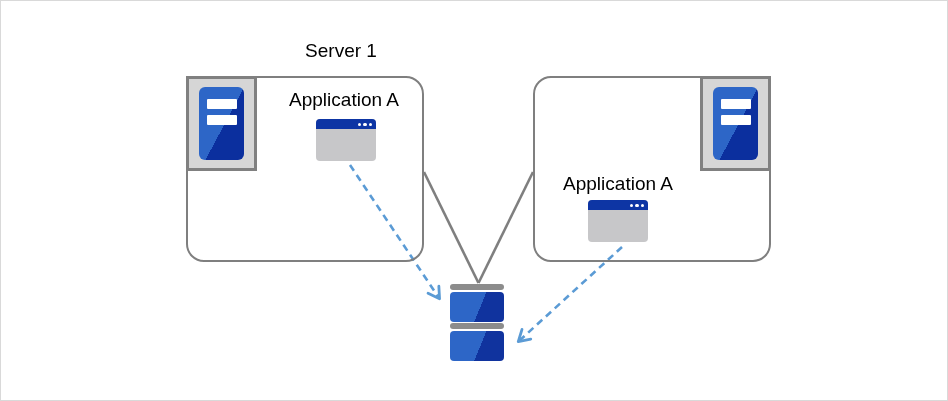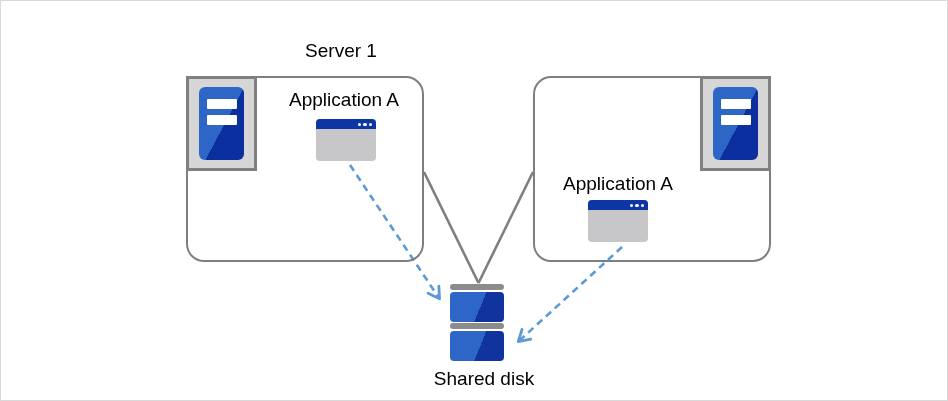--- a/index.html
+++ b/index.html
@@ -141,15 +141,14 @@
       <span class="dot d3"></span>
     </div>
   </div>
 
   <div class="disk" style="left:449px; top:283px;">
     <div class="cap c1"></div>
     <div class="platter p1"></div>
     <div class="cap c2"></div>
     <div class="platter p2"></div>
   </div>
-  <div class="label" style="left:403px; top:367px; width:160px;">Shared disk</div>
 
 </div>
 
 </body></html>

